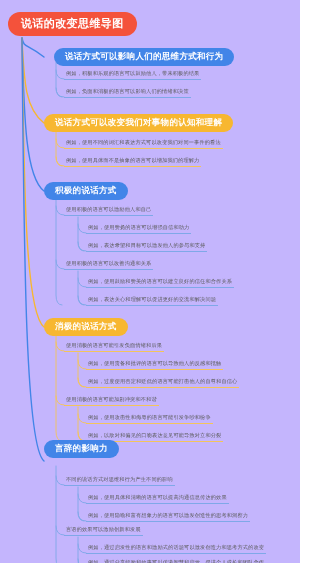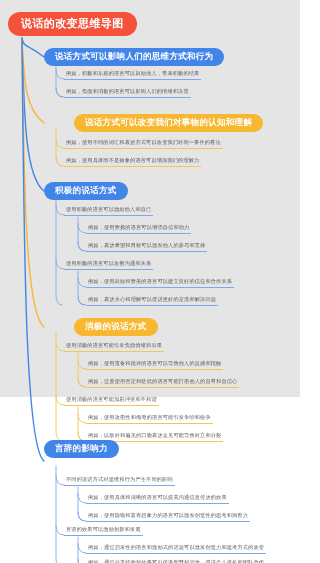--- a/index.html
+++ b/index.html
@@ -6,22 +6,22 @@
   * { box-sizing: border-box; }
   html, body {
     margin: 0; padding: 0;
     width: 300px; height: 563px;
     background: #ffffff;
     font-family: "Liberation Sans", "DejaVu Sans", sans-serif;
     overflow: hidden;
   }
   #canvas {
     position: relative;
-    width: 300px; height: 397px;
-    background: #e5e5e5;
+    width: 300px; height: 563px;
+    background: #c4b5fd;
   }
   #wires {
     position: absolute; inset: 0;
     width: 300px; height: 563px;
     pointer-events: none;
   }
   .node {
     position: absolute;
     white-space: nowrap;
     z-index: 3;
@@ -42,21 +42,21 @@
   .l1 {
     color: #ffffff;
     font-size: 8.5px;
     font-weight: bold;
     letter-spacing: .3px;
     padding: 4px 11px 5px;
     border-radius: 10px;
     line-height: 1;
   }
   .l1.blue   { background: #4285E8; }
-  .l1.orange { background: #F7B731; margin-left: 30px; }
+  .l1.orange { background: #F7B731; }
 
   
   .leaf {
     font-size: 5.2px;
     line-height: 1;
     letter-spacing: .15px;
     padding: 0 2px 2.5px 2px;
     color: #5a5a5a;
   }
   .leaf.l2 { border-bottom: 0.8px solid #7FA8E8; }
@@ -105,21 +105,21 @@
       <path d="M 78 487 L 78 512 Q 78 521, 84 521" fill="none" stroke="#7FA8E8" stroke-width="0.9" stroke-linecap="round"></path>
       <path d="M 78 494 Q 78 503, 86 503" fill="none" stroke="#7FA8E8" stroke-width="0.9" stroke-linecap="round"></path>
       <path d="M 78 512 Q 78 521, 86 521" fill="none" stroke="#7FA8E8" stroke-width="0.9" stroke-linecap="round"></path>
       <path d="M 78 537 L 78 559 Q 78 568, 84 568" fill="none" stroke="#7FA8E8" stroke-width="0.9" stroke-linecap="round"></path>
       <path d="M 78 544 Q 78 553, 86 553" fill="none" stroke="#7FA8E8" stroke-width="0.9" stroke-linecap="round"></path>
       <path d="M 78 559 Q 78 568, 86 568" fill="none" stroke="#7FA8E8" stroke-width="0.9" stroke-linecap="round"></path>
     </svg>
 
   <div class="node root">说话的改变思维导图</div>
 
-  <div class="node l1 blue" style="left:44px; top:48px;">说话方式可以影响人们的思维方式和行为</div>
+  <div class="node l1 blue" style="left:54px; top:48px;">说话方式可以影响人们的思维方式和行为</div>
   <div class="node leaf l2" style="left:64px; top:71px;">例如，积极和乐观的语言可以鼓励他人，带来积极的结果</div>
   <div class="node leaf l2" style="left:64px; top:89px;">例如，负面和消极的语言可以影响人们的情绪和决策</div>
 
   <div class="node l1 orange" style="left:44px; top:114px;">说话方式可以改变我们对事物的认知和理解</div>
   <div class="node leaf o2" style="left:64px; top:140px;">例如，使用不同的词汇和表达方式可以改变我们对同一事件的看法</div>
   <div class="node leaf o2" style="left:64px; top:158px;">例如，使用具体而不是抽象的语言可以增加我们的理解力</div>
 
   <div class="node l1 blue" style="left:44px; top:182px;">积极的说话方式</div>
   <div class="node leaf l2" style="left:64px; top:207px;">使用积极的语言可以激励他人和自己</div>
   <div class="node leaf l3" style="left:86px; top:225px;">例如，使用赞扬的语言可以增强自信和动力</div>

